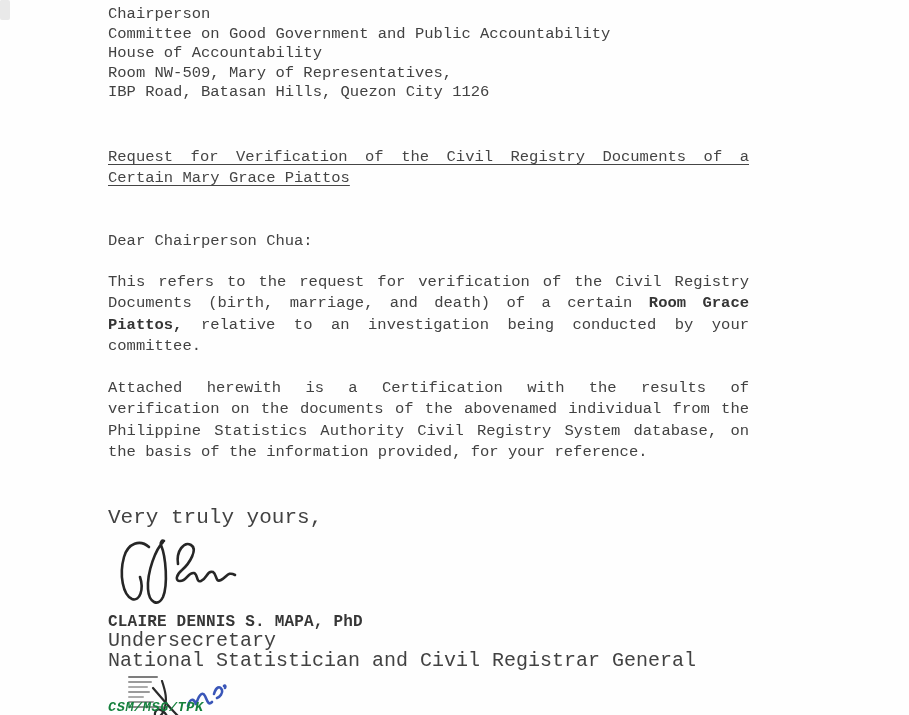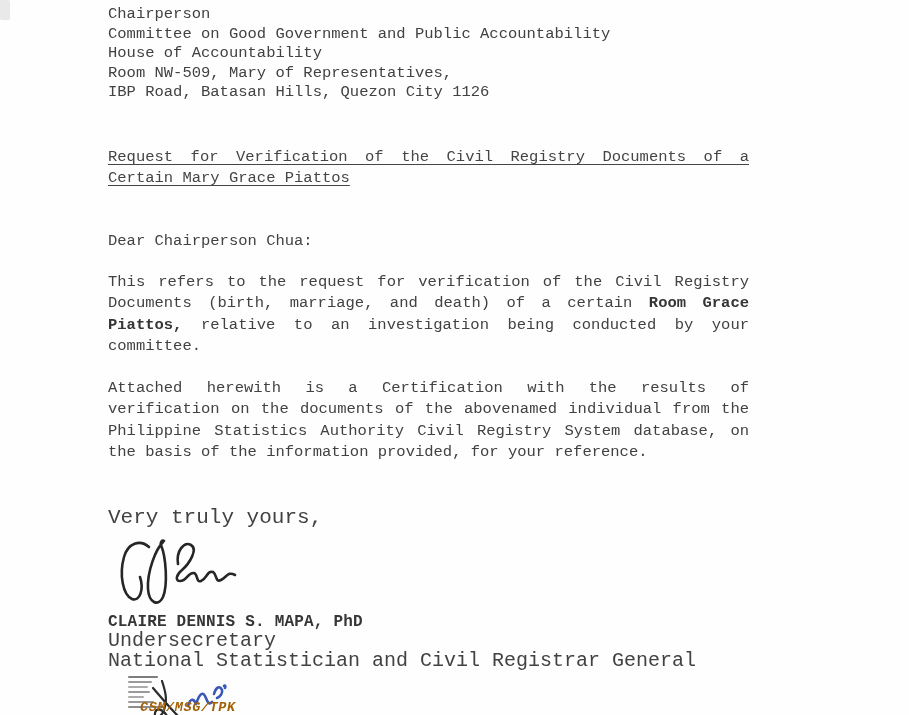--- a/index.html
+++ b/index.html
@@ -136,22 +136,21 @@
     top: 8px;
   }
   .initials {
     position: absolute;
     left: 0;
     top: 26px;
     font-style: italic;
     font-weight: bold;
     font-size: 13.5px;
     letter-spacing: 0.6px;
-    color: #a16207;
-    margin-left: 32px;
+    color: #15803d;
   }
   .smudge {
     position: absolute;
     background: #e9e9e9;
     border-radius: 2px;
   }
 </style>
 </head>
 <body>
 

